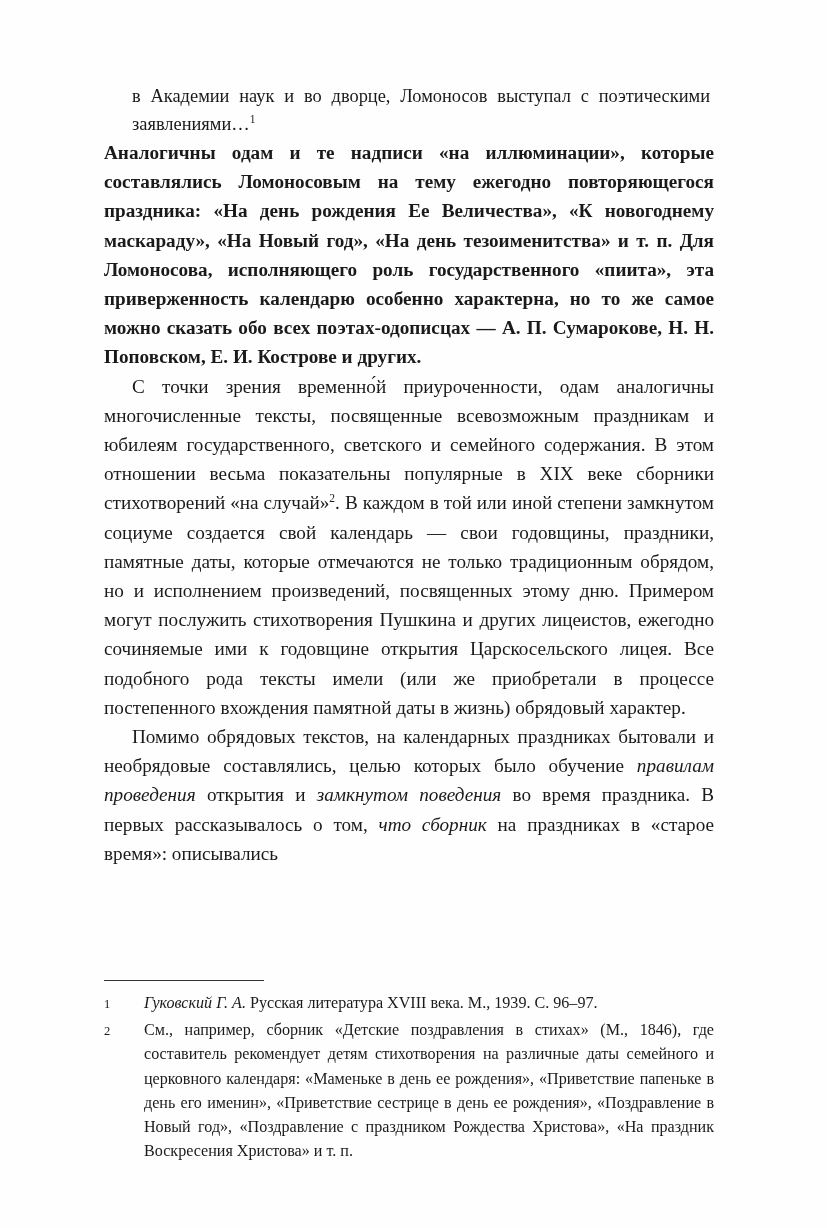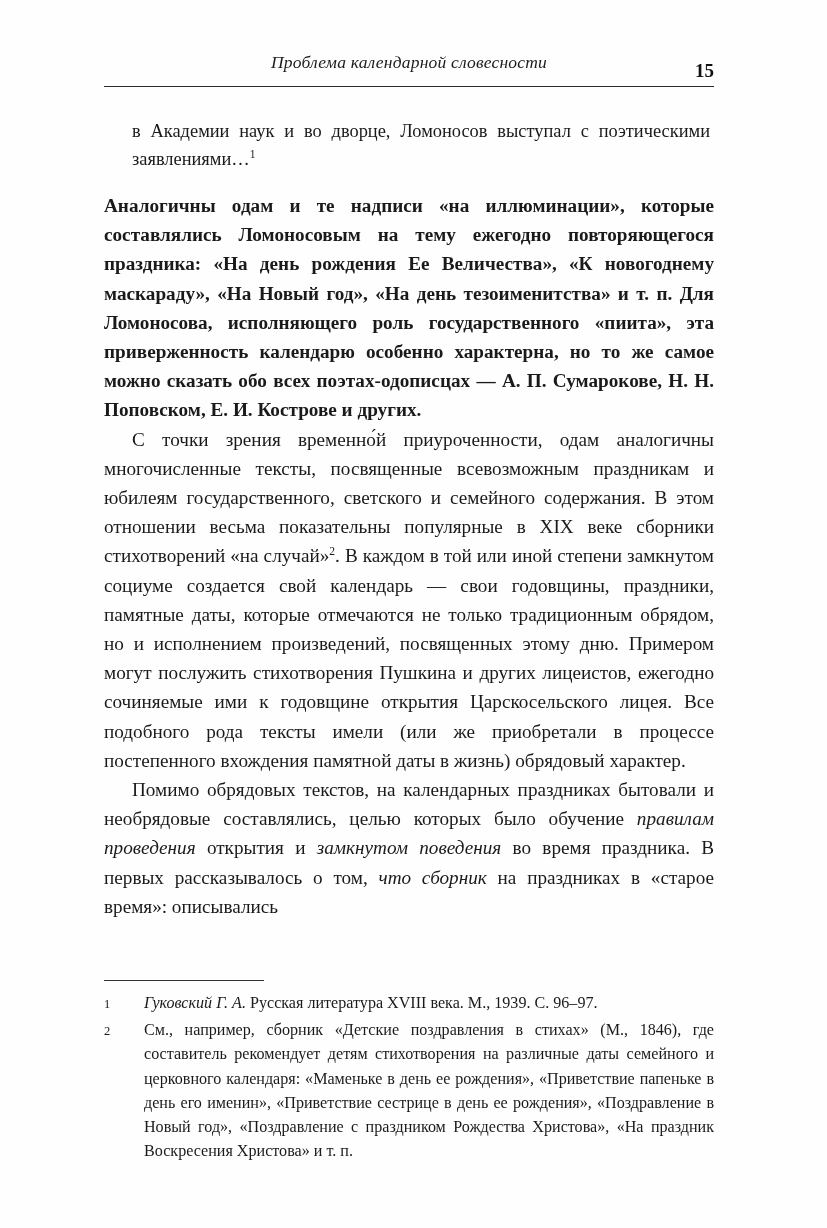--- a/index.html
+++ b/index.html
@@ -67,21 +67,21 @@
   }
   .quote {
     margin-left: 28px;
     margin-right: 4px;
     font-size: 18.4px;
     line-height: 28px;
   }
   .para {
     text-indent: 28px;
   }
-  .gap-after-quote { margin-bottom: 18px; }
+  .gap-after-quote { }
   .first-of-block { text-indent: 0; font-weight: bold; }
   em { font-style: italic; }
   sup {
     font-size: 11.5px;
     vertical-align: super;
     line-height: 0;
   }
   
   .footnotes {
     position: absolute;
@@ -112,24 +112,20 @@
   .fn-text { flex: 1 1 auto; margin-left: 24px; }
   .fn-text em { font-style: italic; }
 </style>
 </head>
 <body>
 
 <div class="page">
 
   <div class="content">
 
-    <div class="runhead">
-      <span class="runhead-title">Проблема календарной словесности</span>
-      <span class="runhead-page">15</span>
-    </div>
 
     <div class="body">
 
       <p class="quote gap-after-quote"><span>в Академии наук и во дворце, Ломоносов выступал с поэтическими заявлениями…</span><sup>1</sup></p>
 
       <p class="para first-of-block"><span>Аналогичны одам и те надписи «на иллюминации», которые составлялись Ломоносовым на тему ежегодно повторяющегося праздника: «На день рождения Ее Величества», «К новогоднему маскараду», «На Новый год», «На день тезоименитства» и т. п. Для Ломоносова, исполняющего роль государственного «пиита», эта приверженность календарю особенно характерна, но то же самое можно сказать обо всех поэтах-одописцах — А. П. Сумарокове, Н. Н. Поповском, Е. И. Кострове и других.</span></p>
       <p class="para"><span>С точки зрения временно́й приуроченности, одам аналогичны многочисленные тексты, посвященные всевозможным праздникам и юбилеям государственного, светского и семейного содержания. В этом отношении весьма показательны популярные в XIX веке сборники стихотворений «на случай»</span><sup>2</sup><span>. В каждом в той или иной степени замкнутом социуме создается свой календарь — свои годовщины, праздники, памятные даты, которые отмечаются не только традиционным обрядом, но и исполнением произведений, посвященных этому дню. Примером могут послужить стихотворения Пушкина и других лицеистов, ежегодно сочиняемые ими к годовщине открытия Царскосельского лицея. Все подобного рода тексты имели (или же приобретали в процессе постепенного вхождения памятной даты в жизнь) обрядовый характер.</span></p>
       <p class="para"><span>Помимо обрядовых текстов, на календарных праздниках бытовали и необрядовые составлялись, целью которых было обучение </span><em>правилам проведения</em><span> открытия и </span><em>замкнутом поведения</em><span> во время праздника. В первых рассказывалось о том, </span><em>что сборник</em><span> на праздниках в «старое время»: описывались</span></p>
 
     </div>

